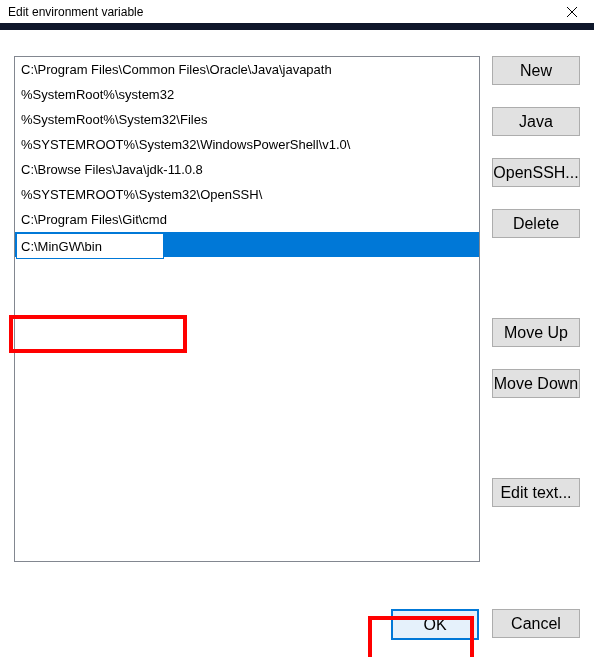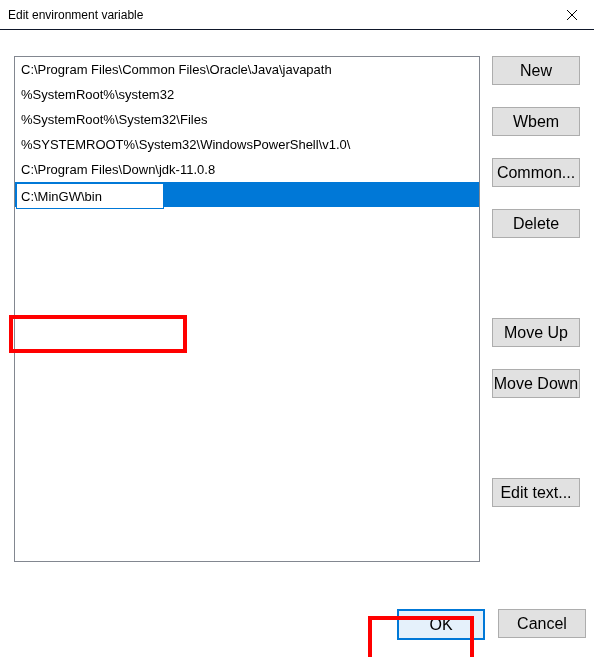--- a/index.html
+++ b/index.html
@@ -9,21 +9,21 @@
       font-size: 12px;
       background: #ffffff;
       color: #000;
     }
     .titlebar {
       height: 30px;
       display: flex;
       align-items: center;
       justify-content: space-between;
       padding: 0 0 0 8px;
-      border-bottom: 1px solid #0f172a;
+      border-bottom: 7px solid #0f172a;
     }
     .titlebar .title { font-size: 12px; }
     .titlebar .close {
       width: 45px; height: 30px;
       display: flex; align-items: center; justify-content: center;
       font-size: 13px; color: #000;
     }
 
     .content {
       position: relative;
@@ -88,21 +88,21 @@
     }
     .win-btn.default {
       background: #e5f1fb;
       border: 2px solid #0078d7;
       height: 31px;
     }
 
     .bottom-row {
       position: absolute;
       bottom: 17px;
-      right: 8px;
+      right: 14px;
       display: flex;
       gap: 13px;
     }
     .bottom-row .win-btn { width: 88px; }
 
     
     .anno {
       position: absolute;
       border: 4px solid #ff0000;
       pointer-events: none;
@@ -122,32 +122,34 @@
   </div>
 </div>
 
 <div class="content">
   <div class="main-row">
     <div class="listbox">
       <div class="list-item">C:\Program Files\Common Files\Oracle\Java\javapath</div>
       <div class="list-item">%SystemRoot%\system32</div>
       <div class="list-item">%SystemRoot%\System32\Files</div>
       <div class="list-item">%SYSTEMROOT%\System32\WindowsPowerShell\v1.0\</div>
-      <div class="list-item">C:\Program Files\Down\jdk-11.0.8</div>
+      <div class="list-item">C:\Browse Files\Java\jdk-11.0.8</div>
+      <div class="list-item">%SYSTEMROOT%\System32\OpenSSH\</div>
+      <div class="list-item">C:\Program Files\Git\cmd</div>
       <div class="edit-row">
         <input type="text" value="C:\MinGW\bin" style="">
       </div>
     </div>
 
     <div class="side-buttons">
       <button class="win-btn">New</button>
       <div class="spacer-sm"></div>
-      <button class="win-btn">Wbem</button>
+      <button class="win-btn">Java</button>
       <div class="spacer-sm"></div>
-      <button class="win-btn">Common...</button>
+      <button class="win-btn">OpenSSH...</button>
       <div class="spacer-sm"></div>
       <button class="win-btn">Delete</button>
       <div class="spacer-lg"></div>
       <button class="win-btn">Move Up</button>
       <div class="spacer-sm"></div>
       <button class="win-btn">Move Down</button>
       <div class="spacer-lg"></div>
       <button class="win-btn">Edit text...</button>
     </div>
   </div>

